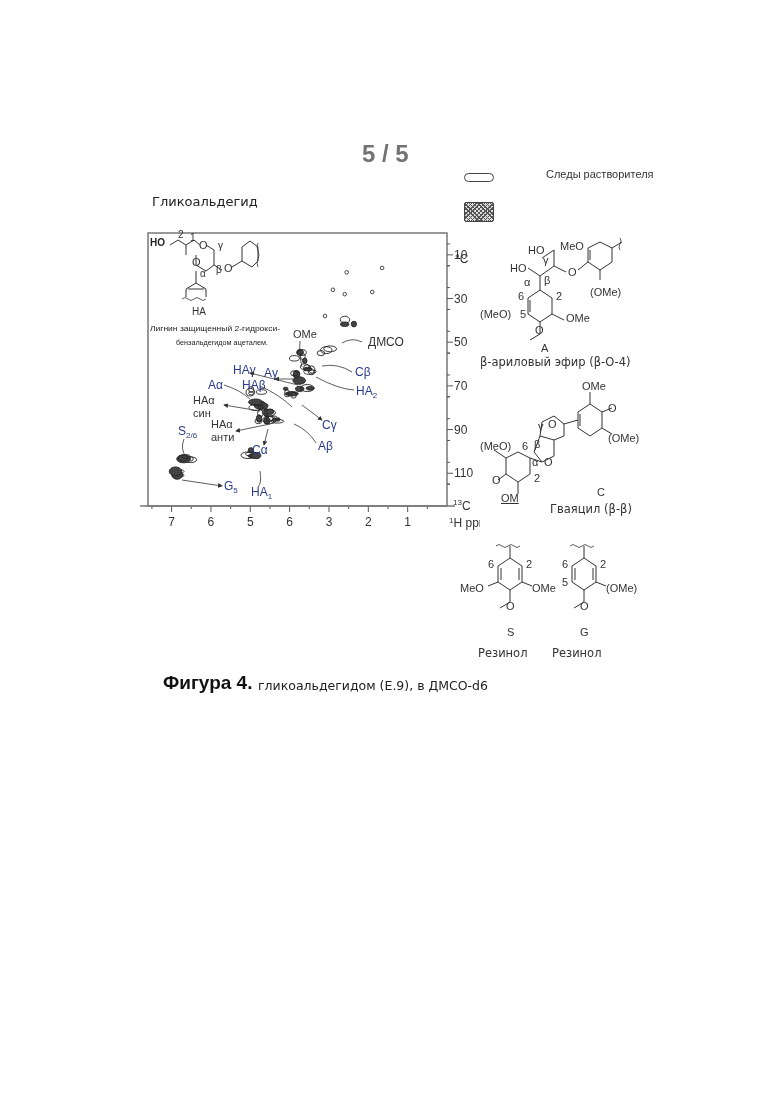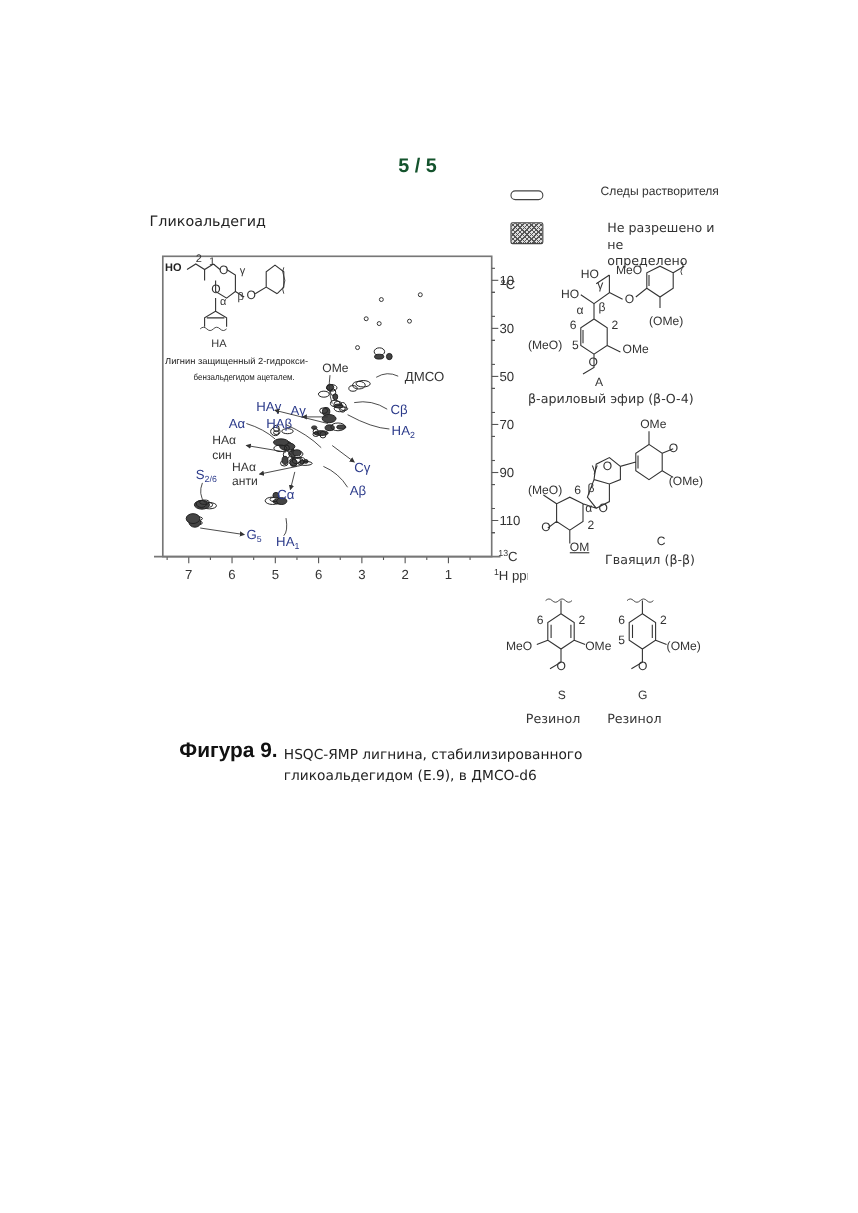--- a/index.html
+++ b/index.html
@@ -1,38 +1,34 @@
 <!DOCTYPE html>
 <html><head>
 <meta charset="utf-8">
 <style>
   html, body { margin:0; padding:0; background:#ffffff; }
   body { width:780px; height:1103px; position:relative; overflow:hidden; font-family:"Liberation Sans", sans-serif; color:#222; }
   .abs { position:absolute; }
-  .page-num { left:362px; top:140px; font-size:18px; font-weight:bold; color:#14532d; }
+  .page-num { left:362px; top:140px; font-size:24px; font-weight:bold; color:#737373; }
   .legend-item { font-size:11px; color:#333;margin-left:48px; }
-  .title-left { left:136px; top:194px; font-size:13px; font-family:"DejaVu Sans", sans-serif; color:#222; }
+  .title-left { left:152px; top:194px; font-size:13px; font-family:"DejaVu Sans", sans-serif; color:#222; }
   svg text { font-family:"Liberation Sans", sans-serif; }
   .caption-label { left:163px; top:672px; font-size:19px; font-weight:bold; color:#111; }
   .caption-text { left:258px; top:676px; font-size:12.5px; line-height:19px; font-family:"DejaVu Sans", sans-serif; color:#222; }
   .struct-caption { font-size:11.5px; font-family:"DejaVu Sans", sans-serif; color:#333; text-align:left; }
 </style>
 </head>
 <body>
 
 <div class="abs page-num">5 / 5</div>
 
 <div class="abs" style="left:464px; top:168px; width:200px; height:70px;">
   <div class="abs" style="left:0; top:5px; width:28px; height:7px; border:1px solid #444; border-radius:5px;"></div>
   <div class="abs legend-item" style="left:34px; top:0;">Следы растворителя</div>
   <div class="abs" style="left:0; top:34px; width:28px; height:18px; border:1px solid #444; border-radius:2px; background-color:#999; background-image: repeating-linear-gradient(45deg, #555 0 1px, transparent 1px 3px), repeating-linear-gradient(-45deg, #555 0 1px, transparent 1px 3px); background-color:#ddd;"></div>
-  <div class="abs legend-item" style="left:40px; top:32px; font-family:'DejaVu Sans', sans-serif; font-size:11.5px; line-height:15px;">
-    <div>Не разрешено и не</div>
-    <div>определено</div>
-  </div>
 </div>
 
 <div class="abs title-left">Гликоальдегид</div>
 
 <svg class="abs" id="nmr" style="left:140px; top:225px;" width="340" height="320" viewBox="0 0 340 320">
 
   <rect x="8" y="8" width="299" height="273" fill="none" stroke="#777" stroke-width="1.5"></rect>
 
   <g id="axes">
       <line x1="31.605263157894722" y1="281" x2="31.605263157894722" y2="287" stroke="#555" stroke-width="1"></line>
@@ -298,21 +294,21 @@
   <span class="abs" style="left:60px; top:42px;">γ</span>
   <span class="abs" style="left:70px; top:40px;">O</span>
   <span class="abs" style="left:130px; top:54px;">(OMe)</span>
   <span class="abs" style="left:56px; top:60px;">β</span>
   <span class="abs" style="left:2px; top:62px;">(MeO)</span>
   <span class="abs" style="left:44px; top:62px;">6</span>
   <span class="abs" style="left:54px; top:78px;">α</span>
   <span class="abs" style="left:66px; top:78px;">O</span>
   <span class="abs" style="left:56px; top:94px;">2</span>
   <span class="abs" style="left:14px; top:96px;">O</span>
-  <span class="abs" style="left:40px; top:114px;text-decoration:underline;">OM</span>
+  <span class="abs" style="left:23px; top:114px;text-decoration:underline;">OM</span>
   <span class="abs" style="left:119px; top:108px;">C</span>
 </div>
 <div class="abs struct-caption" style="left:550px; top:502px; width:100px;">Гваяцил (β-β)</div>
 
 <svg class="abs" style="left:480px; top:540px;" width="80" height="90" viewBox="0 0 80 90">
   <g stroke="#333" fill="none" stroke-width="1">
     <path d="M30 6 L30 18 L18 26 L18 42 L30 50 L42 42 L42 26 L30 18 M18 42 L8 46 M42 42 L52 46 M30 50 L30 62 L20 68 M21 28 L21 40 M39 28 L39 40"></path>
     <path d="M16 6 q3 -3 6 0 q3 3 6 0 q3 -3 6 0 q3 3 6 0" stroke-width="0.8"></path>
   </g>
 </svg>
@@ -335,17 +331,16 @@
 <div class="abs" style="left:554px; top:540px; width:100px; height:110px; font-size:11px; color:#333;">
   <span class="abs" style="left:8px; top:18px;">6</span>
   <span class="abs" style="left:46px; top:18px;">2</span>
   <span class="abs" style="left:8px; top:36px;">5</span>
   <span class="abs" style="left:52px; top:42px;">(OMe)</span>
   <span class="abs" style="left:26px; top:60px;">O</span>
   <span class="abs" style="left:26px; top:86px;">G</span>
 </div>
 <div class="abs struct-caption" style="left:552px; top:646px; width:80px;">Резинол</div>
 
-<div class="abs caption-label">Фигура 9.</div>
+<div class="abs caption-label">Фигура 4.</div>
 <div class="abs caption-text">
-  <div>HSQC-ЯМР лигнина, стабилизированного</div>
   <div>гликоальдегидом (E.9), в ДМСО-d6</div>
 </div>
 
 </body></html>

